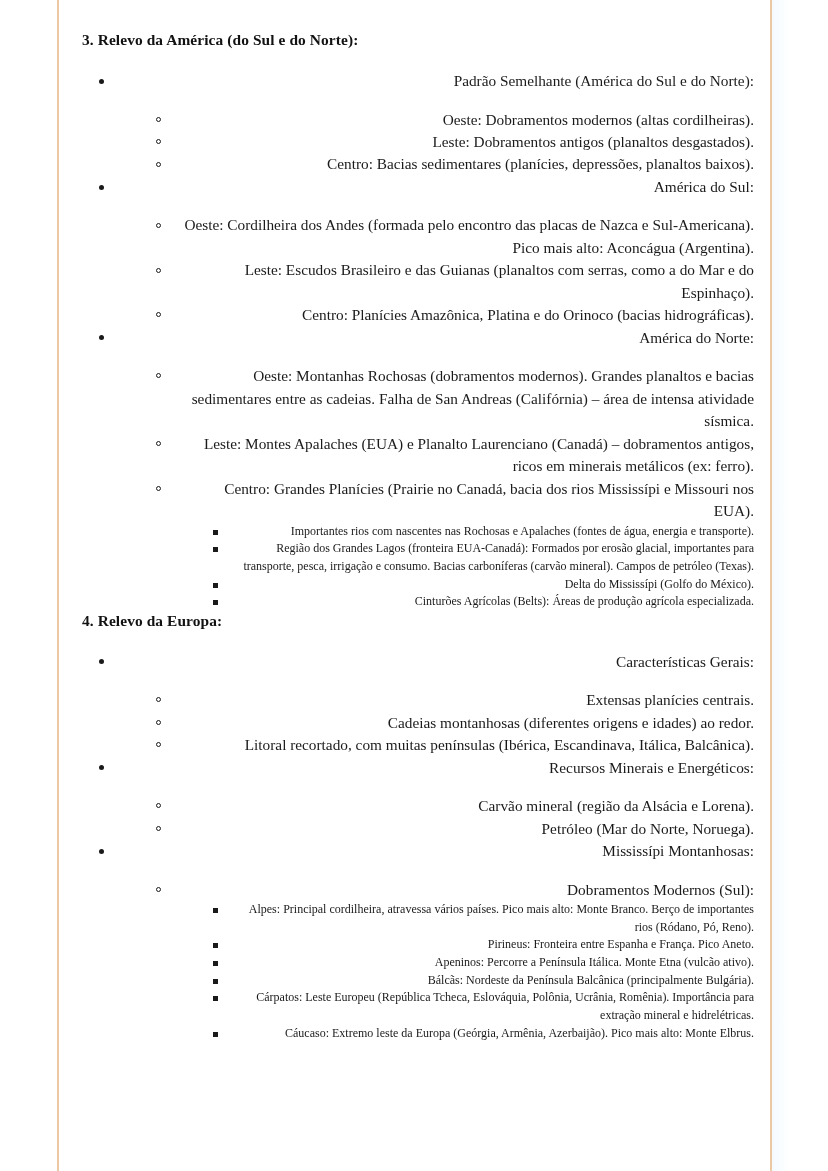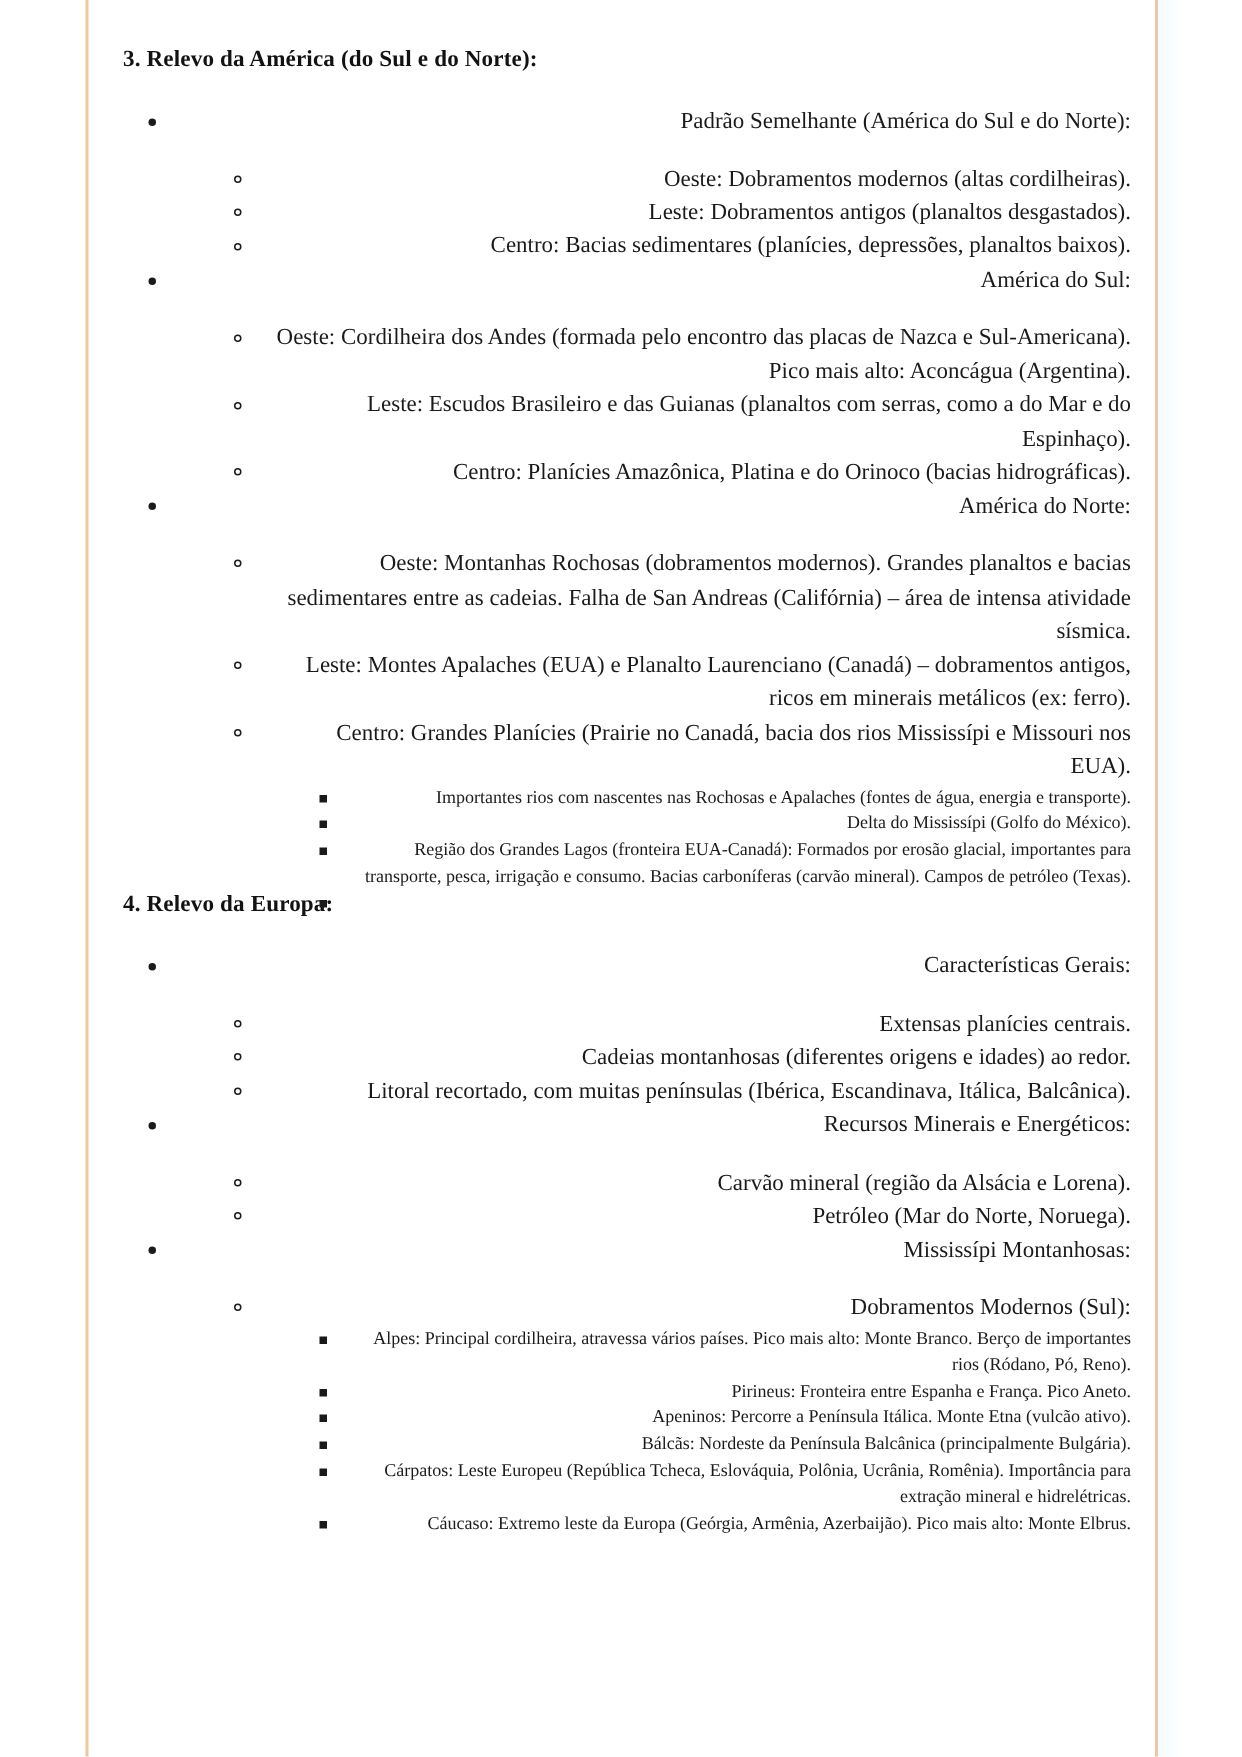--- a/index.html
+++ b/index.html
@@ -155,23 +155,23 @@
         <li><span class="marker"></span><span class="txt">América do Sul:</span><ul class="lvl2">
             <li><span class="marker"></span><span class="txt">Oeste: Cordilheira dos Andes (formada pelo encontro das placas de Nazca e Sul-Americana). Pico mais alto: Aconcágua (Argentina).</span></li>
             <li><span class="marker"></span><span class="txt">Leste: Escudos Brasileiro e das Guianas (planaltos com serras, como a do Mar e do Espinhaço).</span></li>
             <li><span class="marker"></span><span class="txt">Centro: Planícies Amazônica, Platina e do Orinoco (bacias hidrográficas).</span></li>
           </ul></li>
         <li><span class="marker"></span><span class="txt">América do Norte:</span><ul class="lvl2">
             <li><span class="marker"></span><span class="txt">Oeste: Montanhas Rochosas (dobramentos modernos). Grandes planaltos e bacias sedimentares entre as cadeias. Falha de San Andreas (Califórnia) – área de intensa atividade sísmica.</span></li>
             <li><span class="marker"></span><span class="txt">Leste: Montes Apalaches (EUA) e Planalto Laurenciano (Canadá) – dobramentos antigos, ricos em minerais metálicos (ex: ferro).</span></li>
             <li><span class="marker"></span><span class="txt">Centro: Grandes Planícies (Prairie no Canadá, bacia dos rios Mississípi e Missouri nos EUA).</span><ul class="lvl3">
                 <li><span class="marker"></span><span class="txt">Importantes rios com nascentes nas Rochosas e Apalaches (fontes de água, energia e transporte).</span></li>
+                <li><span class="marker"></span><span class="txt">Região dos Grandes Lagos (fronteira EUA-Canadá): Formados por erosão glacial, importantes para transporte, pesca, irrigação e consumo. Bacias carboníferas (carvão mineral). Campos de petróleo (Texas).</span></li>
                 <li><span class="marker"></span><span class="txt">Delta do Mississípi (Golfo do México).</span></li>
-                <li><span class="marker"></span><span class="txt">Região dos Grandes Lagos (fronteira EUA-Canadá): Formados por erosão glacial, importantes para transporte, pesca, irrigação e consumo. Bacias carboníferas (carvão mineral). Campos de petróleo (Texas).</span></li>
-                <li><span class="marker"></span></li>
+                <li><span class="marker"></span><span class="txt">Cinturões Agrícolas (Belts): Áreas de produção agrícola especializada.</span></li>
               </ul></li>
           </ul></li>
       </ul>
       <h2 class="section-heading heading-2">4. Relevo da Europa:</h2>
       <ul class="lvl1">
         <li><span class="marker"></span><span class="txt">Características Gerais:</span><ul class="lvl2">
             <li><span class="marker"></span><span class="txt">Extensas planícies centrais.</span></li>
             <li><span class="marker"></span><span class="txt">Cadeias montanhosas (diferentes origens e idades) ao redor.</span></li>
             <li><span class="marker"></span><span class="txt">Litoral recortado, com muitas penínsulas (Ibérica, Escandinava, Itálica, Balcânica).</span></li>
           </ul></li>

